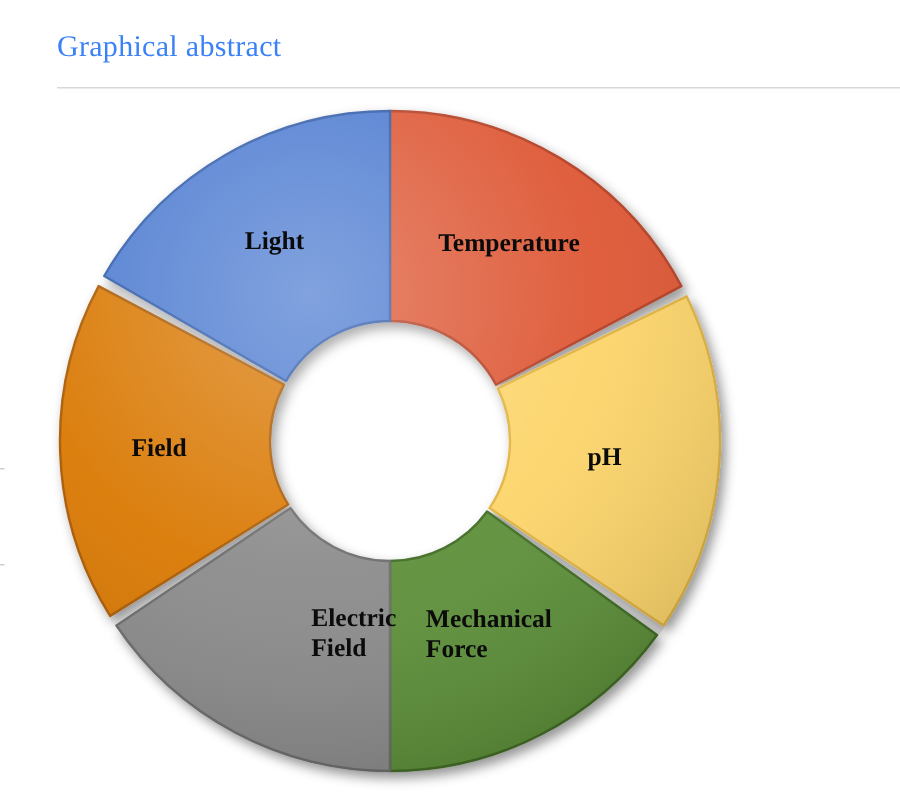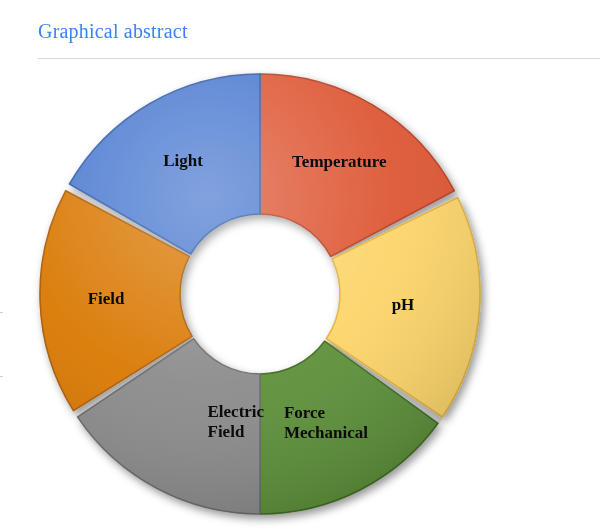--- a/index.html
+++ b/index.html
@@ -140,21 +140,21 @@
           <path d="M 222 442 A 220 220 0 0 1 39.61173403789084 345.0224387635643 L 155.67699419559668 266.73543227765975 A 80 80 0 0 0 222 302 Z" fill="#8a8a8a" stroke="#6b6b6b" stroke-width="1.6" stroke-linejoin="round"></path>
           <path d="M 35.4294188455863 338.5822381313051 A 220 220 0 0 1 27.751529571036087 118.71625618710401 L 151.36419257128586 184.44227497712873 A 80 80 0 0 0 154.1561523074859 264.39354113865636 Z" fill="#d97706" stroke="#a85900" stroke-width="1.6" stroke-linejoin="round"></path>
           <path d="M 31.47441116742351 111.99999999999997 A 220 220 0 0 1 221.99999999999997 2 L 221.99999999999997 142 A 80 80 0 0 0 152.71796769724492 182 Z" fill="#4c7ad0" stroke="#2f5aa8" stroke-width="1.6" stroke-linejoin="round"></path>
         </g>
       <circle cx="222" cy="222" r="221" fill="url(#sheen)" pointer-events="none"></circle>
     </svg>
 
     <div id="seg-labels">
         <div class="seg-label" style="left: 301.316px; top: 90px;"><span style="display: block;">Temperature</span></div>
         <div class="seg-label" style="left: 365px; top: 232.742px;"><span style="display: block;">pH</span></div>
-        <div class="seg-label" style="left: 287.919px; top: 351.374px;"><span style="display: block;">Force</span><span style="display: block;">Mechanical</span></div>
+        <div class="seg-label" style="left: 287.919px; top: 351.374px;"><span style="display: block;">Mechanical</span><span style="display: block;">Force</span></div>
         <div class="seg-label" style="left: 153.833px; top: 350.204px; margin-left: 44px;"><span style="display: block;">Electric</span><span style="display: block;">Field</span></div>
         <div class="seg-label" style="left: 68.0938px; top: 227.375px;"><span style="display: block;">Field</span></div>
         <div class="seg-label" style="left: 145px; top: 88.6321px;"><span style="display: block;">Light</span></div>
       </div>
 
   </div>
 
 </div>
 
 </body></html>

